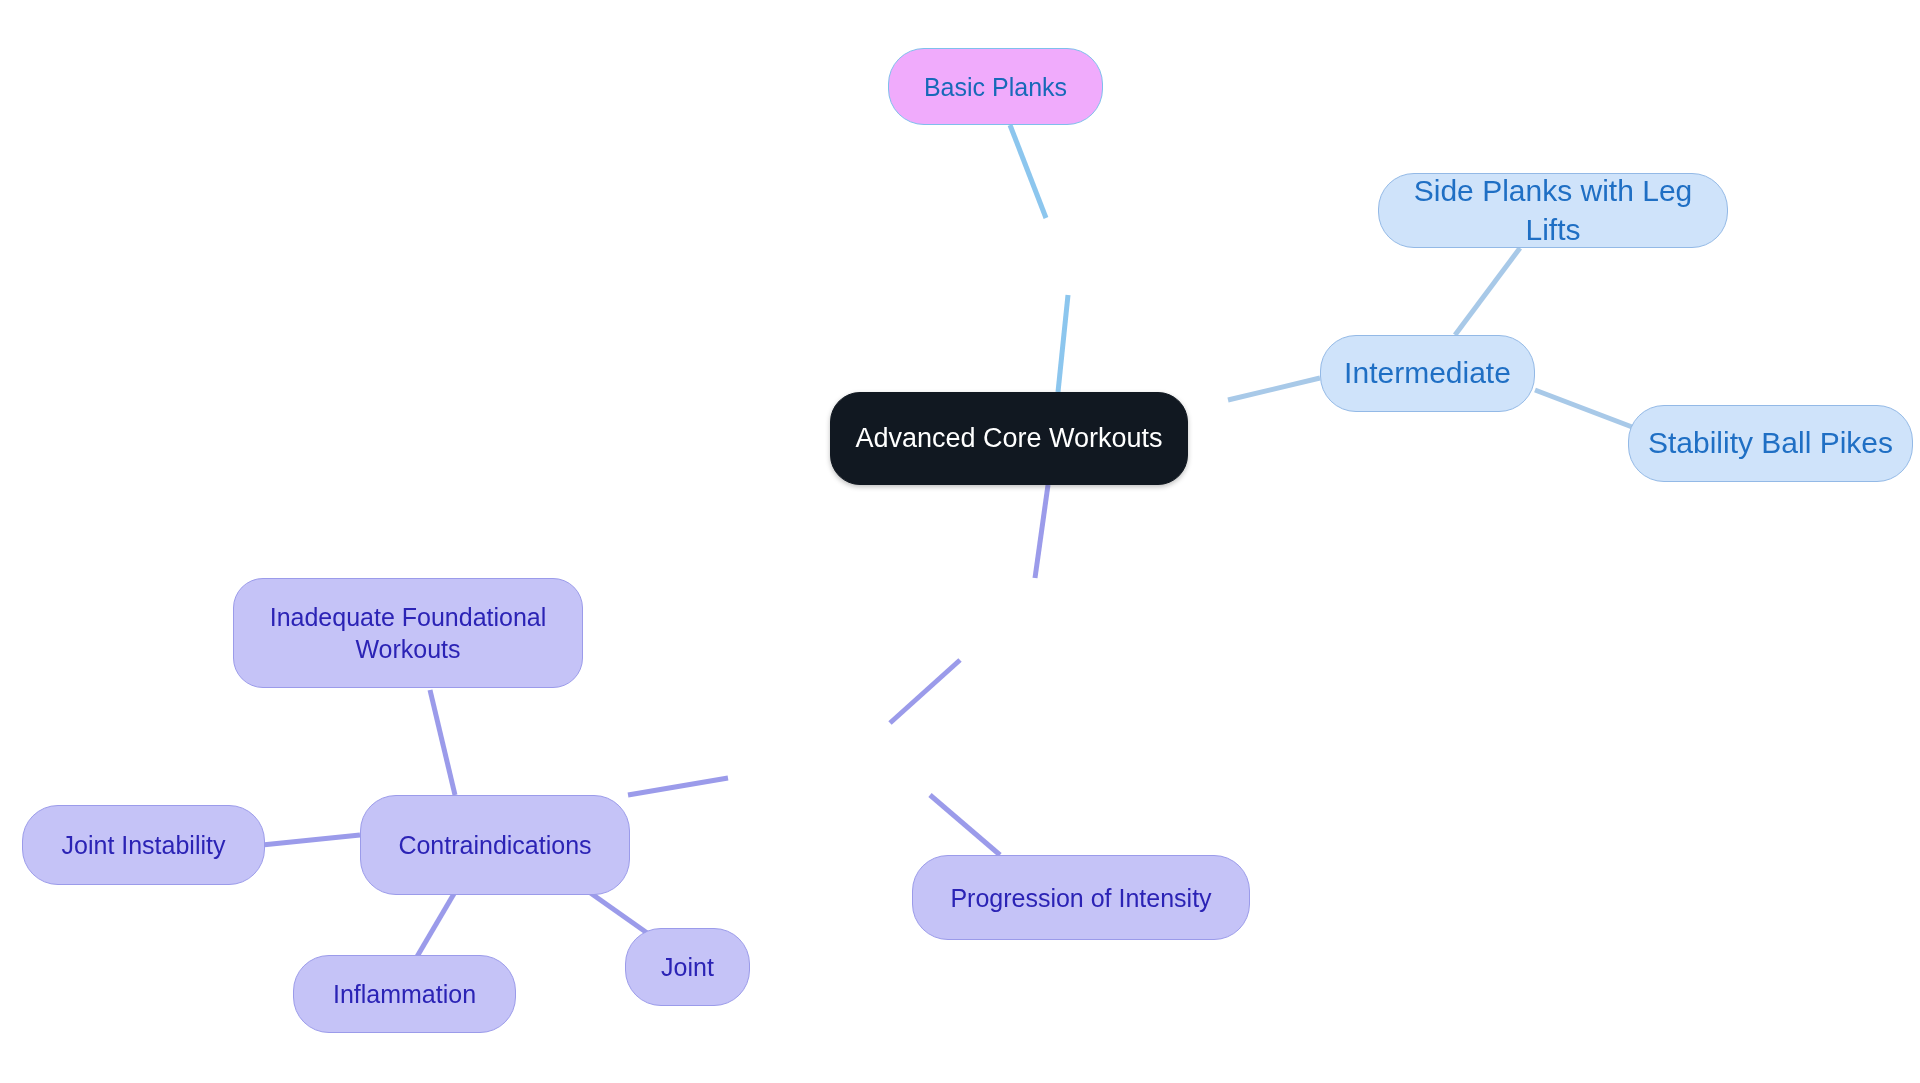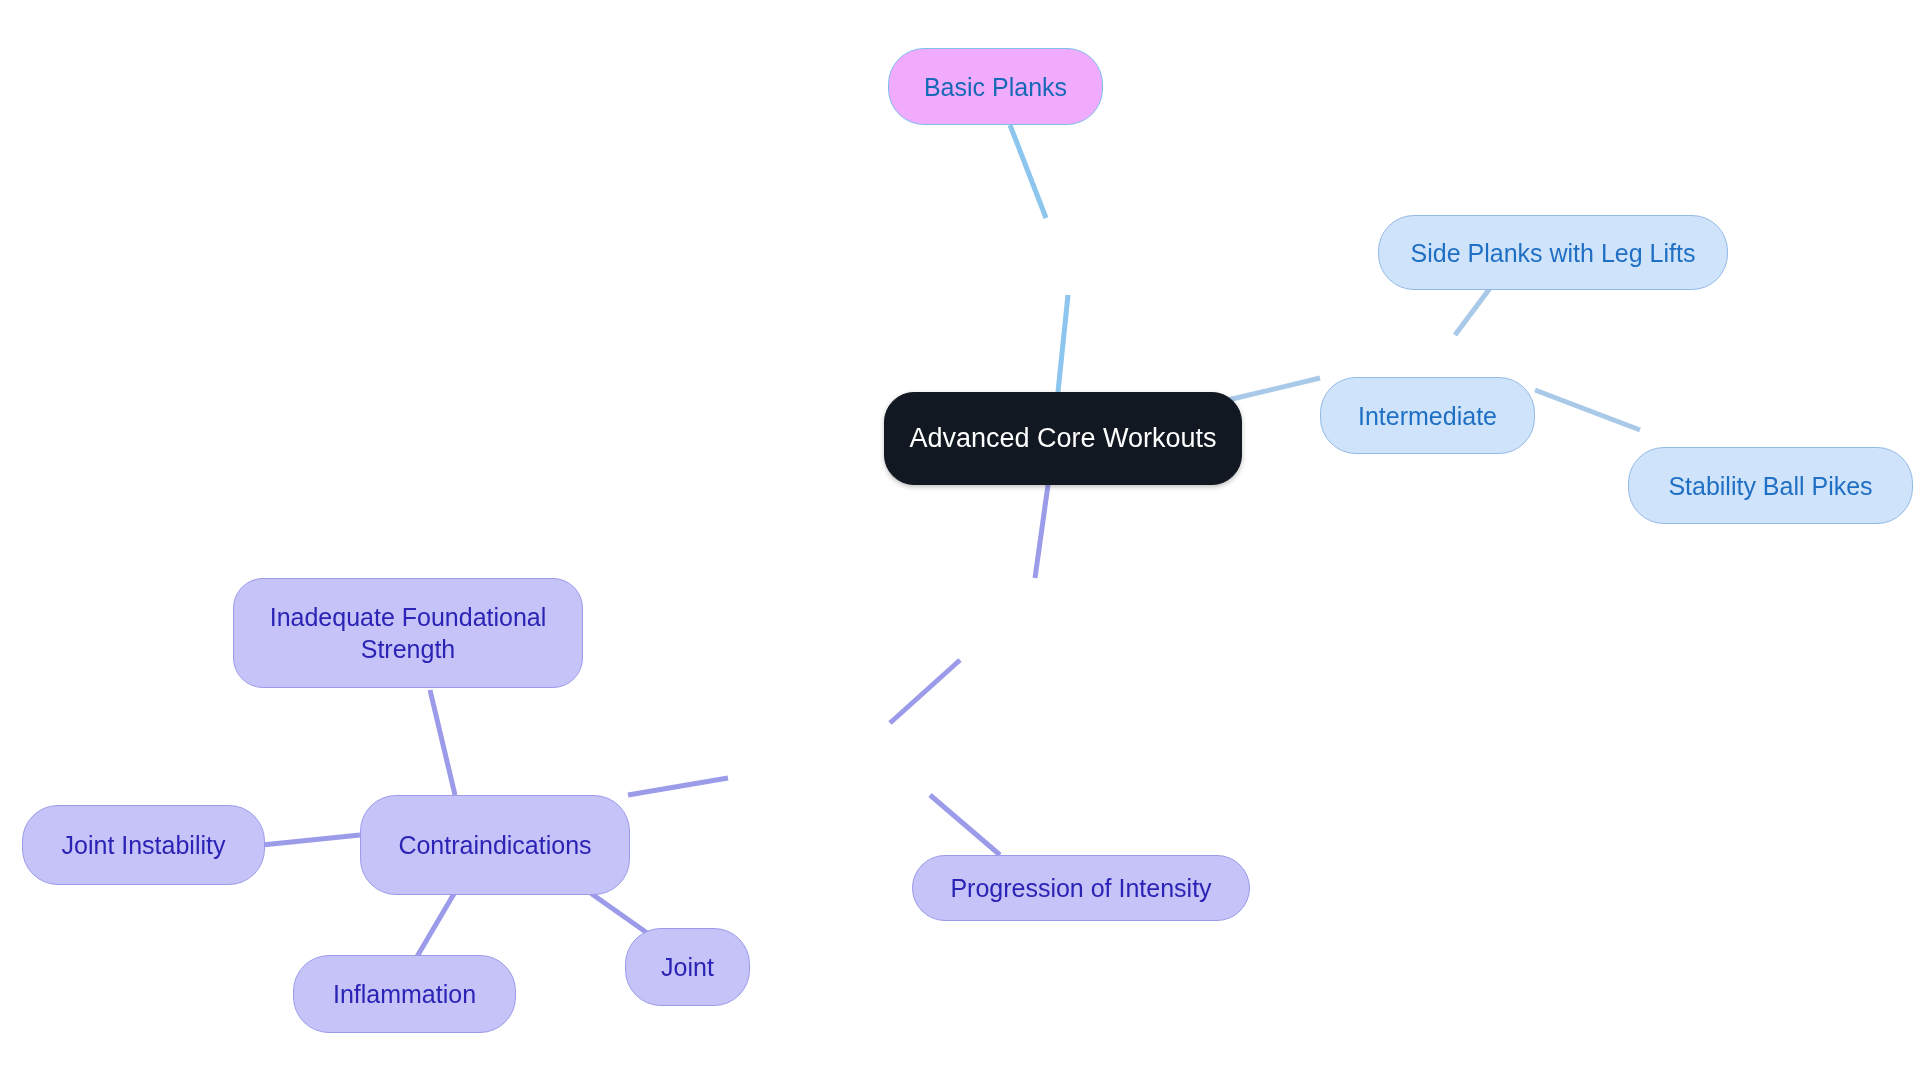--- a/index.html
+++ b/index.html
@@ -46,22 +46,21 @@
   .node.blue-dark {
     background: #f0abfc;
     border: 1px solid #7FBFEC;
     color: #1769B8;
     font-size: 25px;
   }
   .node.blue-light {
     background: #CFE3FA;
     border: 1px solid #93B9E6;
     color: #1F6FC4;
-    font-size: 25px;
-    margin-top: 42px;
+    font-size: 30px;
   }
   .node.purple {
     background: #C5C3F7;
     border: 1px solid #9B9BEA;
     color: #2B23B5;
     font-size: 25px;
   }
 </style>
 </head>
 <body>
@@ -80,21 +79,21 @@
     <line x1="960" y1="660" x2="890" y2="723" stroke="#9B9BEA" stroke-width="5"></line>
     <line x1="930" y1="795" x2="1000" y2="855" stroke="#9B9BEA" stroke-width="5"></line>
     <line x1="728" y1="778" x2="628" y2="795" stroke="#9B9BEA" stroke-width="5"></line>
 
     <line x1="455" y1="795" x2="430" y2="690" stroke="#9B9BEA" stroke-width="5"></line>
     <line x1="360" y1="835" x2="262" y2="845" stroke="#9B9BEA" stroke-width="5"></line>
     <line x1="465" y1="875" x2="415" y2="960" stroke="#9B9BEA" stroke-width="5"></line>
     <line x1="565" y1="875" x2="650" y2="935" stroke="#9B9BEA" stroke-width="5"></line>
   </svg>
 
-  <div class="node root" style="left:884px; top:392px; width:358px; height:93px;">
+  <div class="node root" style="left:830px; top:392px; width:358px; height:93px;">
     <span>Advanced Core Workouts</span>
   </div>
 
 
   <div class="node blue-dark" style="left:888px; top:48px; width:215px; height:77px;">
     <span>Basic Planks</span>
   </div>
 
   <div class="node blue-light" style="left:1320px; top:335px; width:215px; height:77px;">
     <span>Intermediate</span>
@@ -103,31 +102,31 @@
   <div class="node blue-light" style="left:1378px; top:173px; width:350px; height:75px;">
     <span>Side Planks with Leg Lifts</span>
   </div>
 
   <div class="node blue-light" style="left:1628px; top:405px; width:285px; height:77px;">
     <span>Stability Ball Pikes</span>
   </div>
 
 
 
-  <div class="node purple" style="left:912px; top:855px; width:338px; height:66px;">
+  <div class="node purple" style="left:912px; top:855px; width:338px; height:85px;">
     <span>Progression of Intensity</span>
   </div>
 
   <div class="node purple" style="left:360px; top:795px; width:270px; height:100px;">
     <span>Contraindications</span>
   </div>
 
   <div class="node purple" style="left:233px; top:578px; width:350px; height:110px; border-radius:30px;">
     <span>Inadequate Foundational
-Strength</span>
+Workouts</span>
   </div>
 
   <div class="node purple" style="left:22px; top:805px; width:243px; height:80px;justify-content:center;">
     <span>Joint Instability</span>
   </div>
 
   <div class="node purple" style="left:293px; top:955px; width:223px; height:78px;">
     <span>Inflammation</span>
   </div>
 

